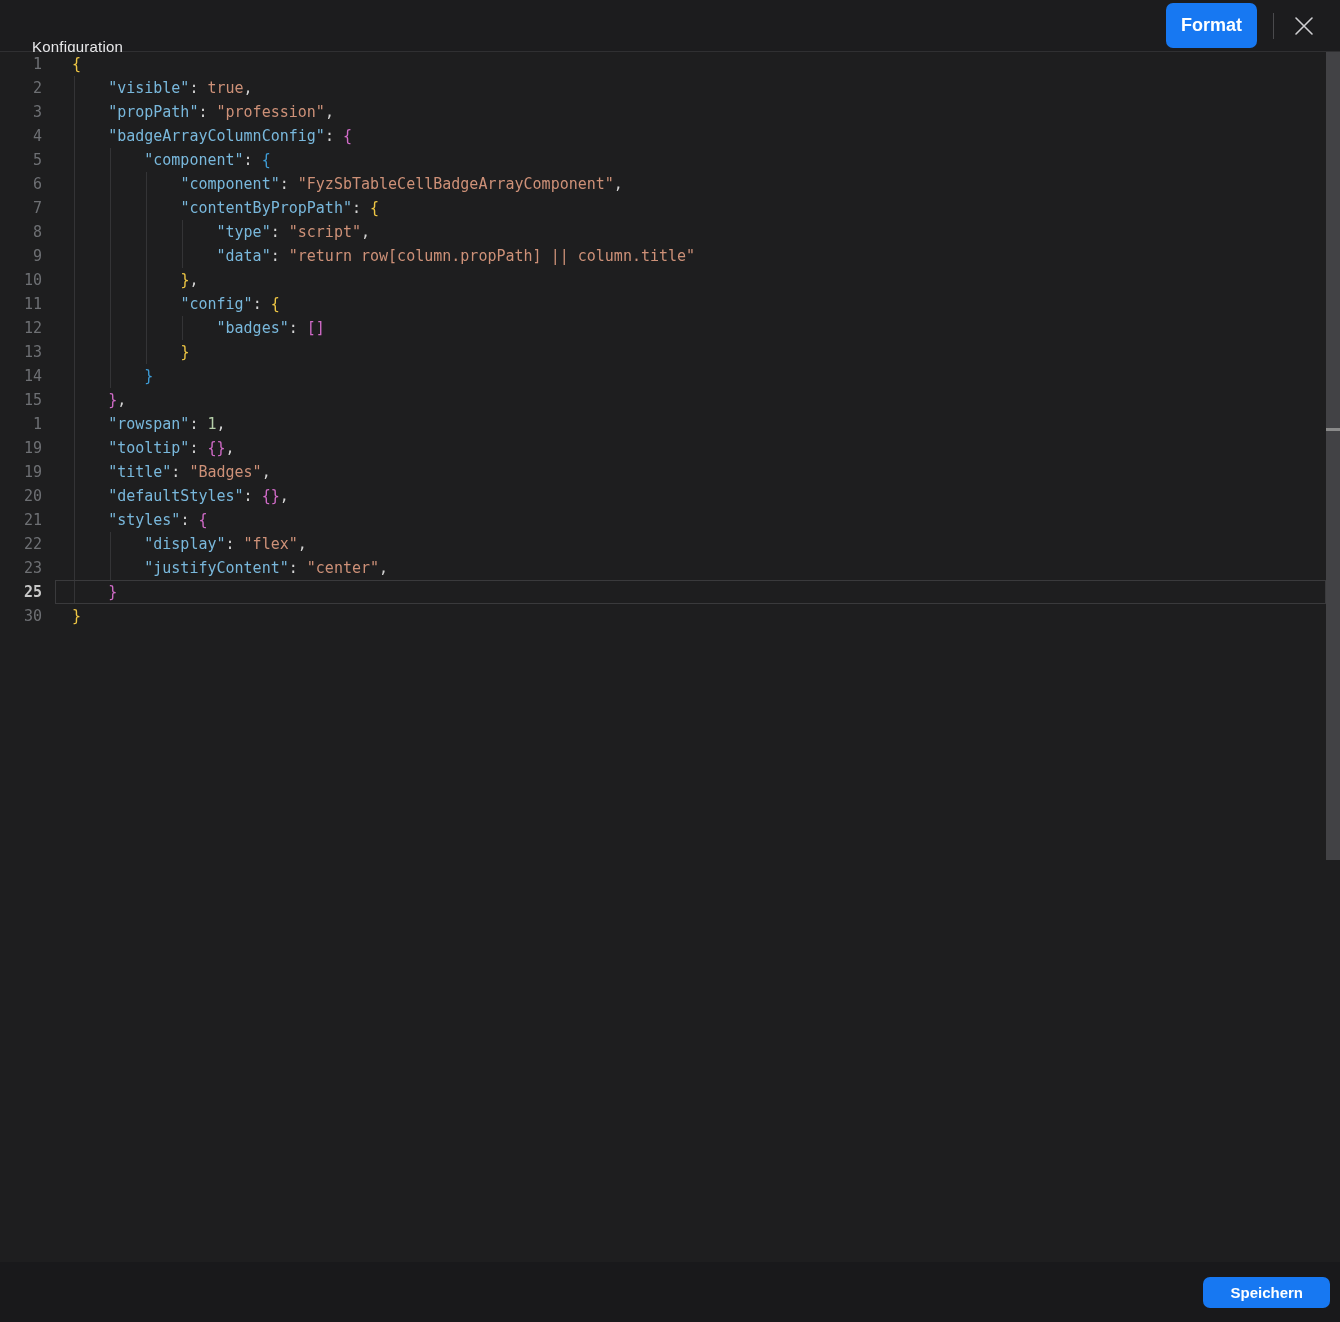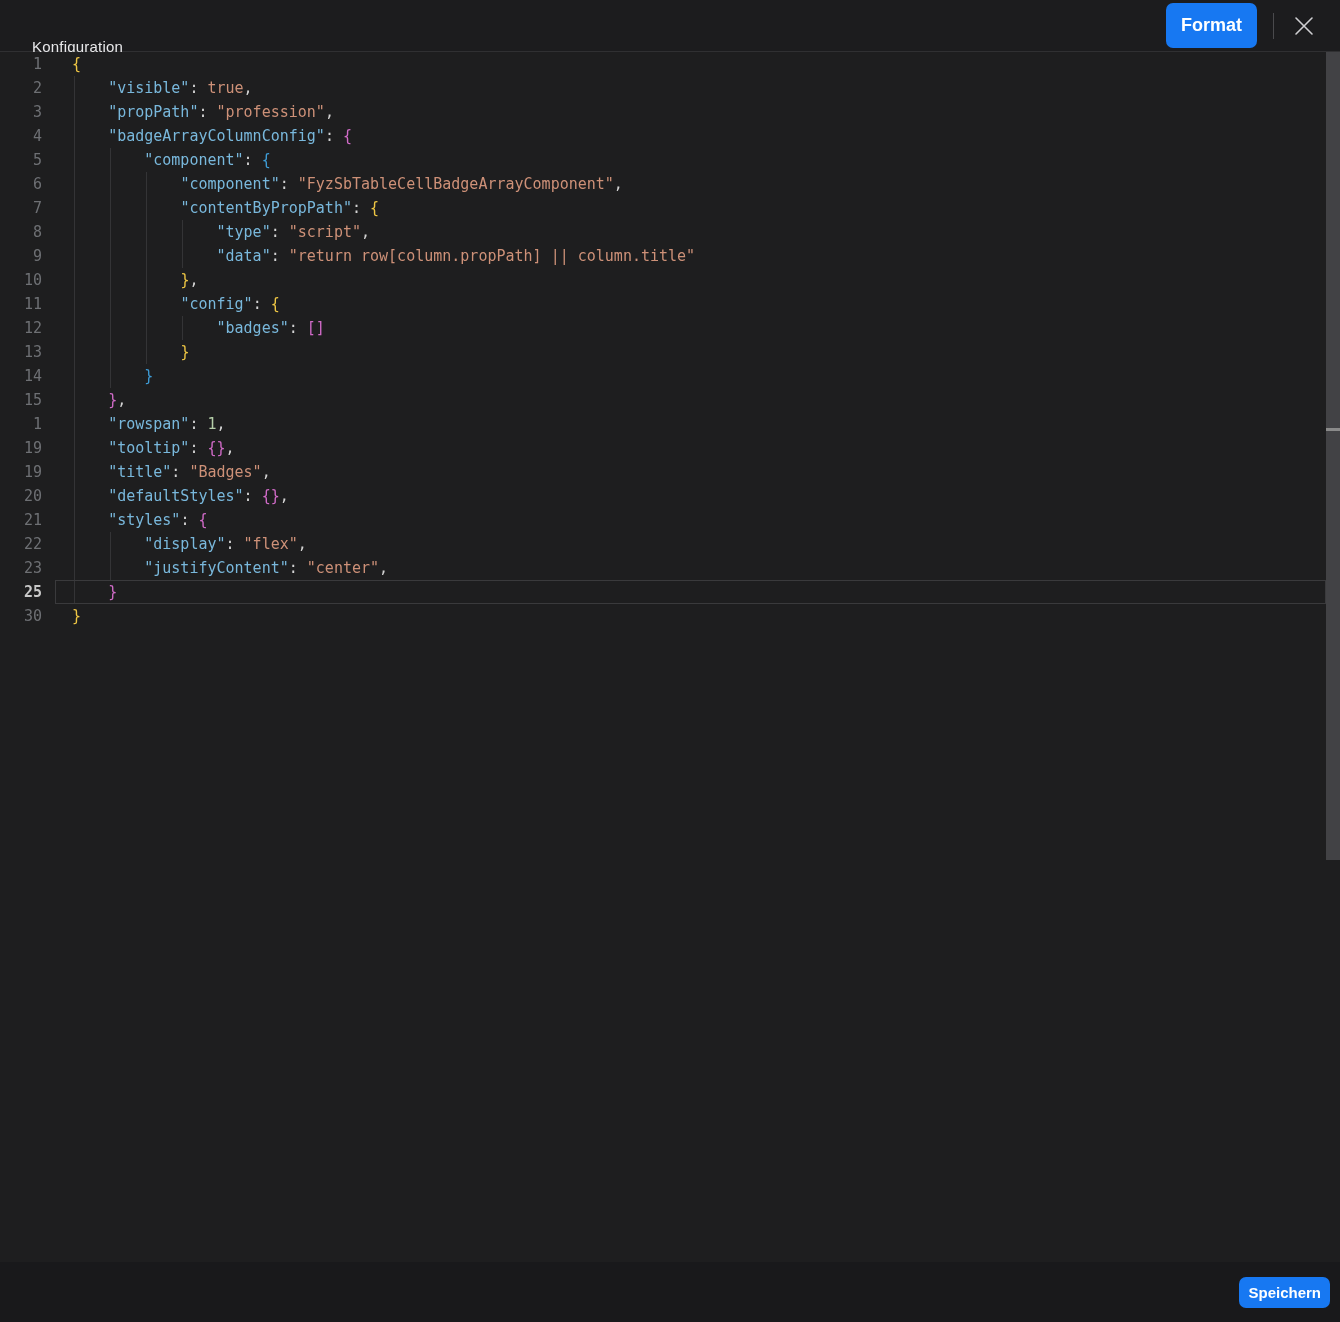--- a/index.html
+++ b/index.html
@@ -71,21 +71,21 @@
     position:absolute;top:376px;left:0;width:14px;height:3px;
     background:var(--marker);
   }
   
   .ftr{
     position:absolute;left:0;bottom:0;width:1340px;height:60px;
     background:var(--footer-bg);
     display:flex;align-items:center;justify-content:flex-end;box-sizing:border-box;
     padding-right:10px;
   }
-  .btn-save{height:31px;padding:0 9px;font-size:15px;}
+  .btn-save{height:31px;padding:0 27px;font-size:15px;}
 </style>
 </head>
 <body style="--accent: #1778F2; --editor-bg: #1E1E1F; --header-bg: #1C1C1E; --footer-bg: #19191B; --key: #79B8DC; --string: #CE9178; --number: #B5CEA8; --punct: #D4D4D4; --gold: #EEC644; --purple: #D16BC8; --blue: #3E9CD6; --ln: #6E7074; --ln-active: #C8C8C8; --guide: #343436; --curline: #3A3A3C; --thumb: #424245; --marker: #8A8A8A;">
 
 <div class="hdr">
   <span class="hdr-title">Konfiguration</span>
   <div class="hdr-right">
     <button class="btn btn-format">Format</button>
     <div class="hdr-divider"></div>
     <button class="close-btn">

